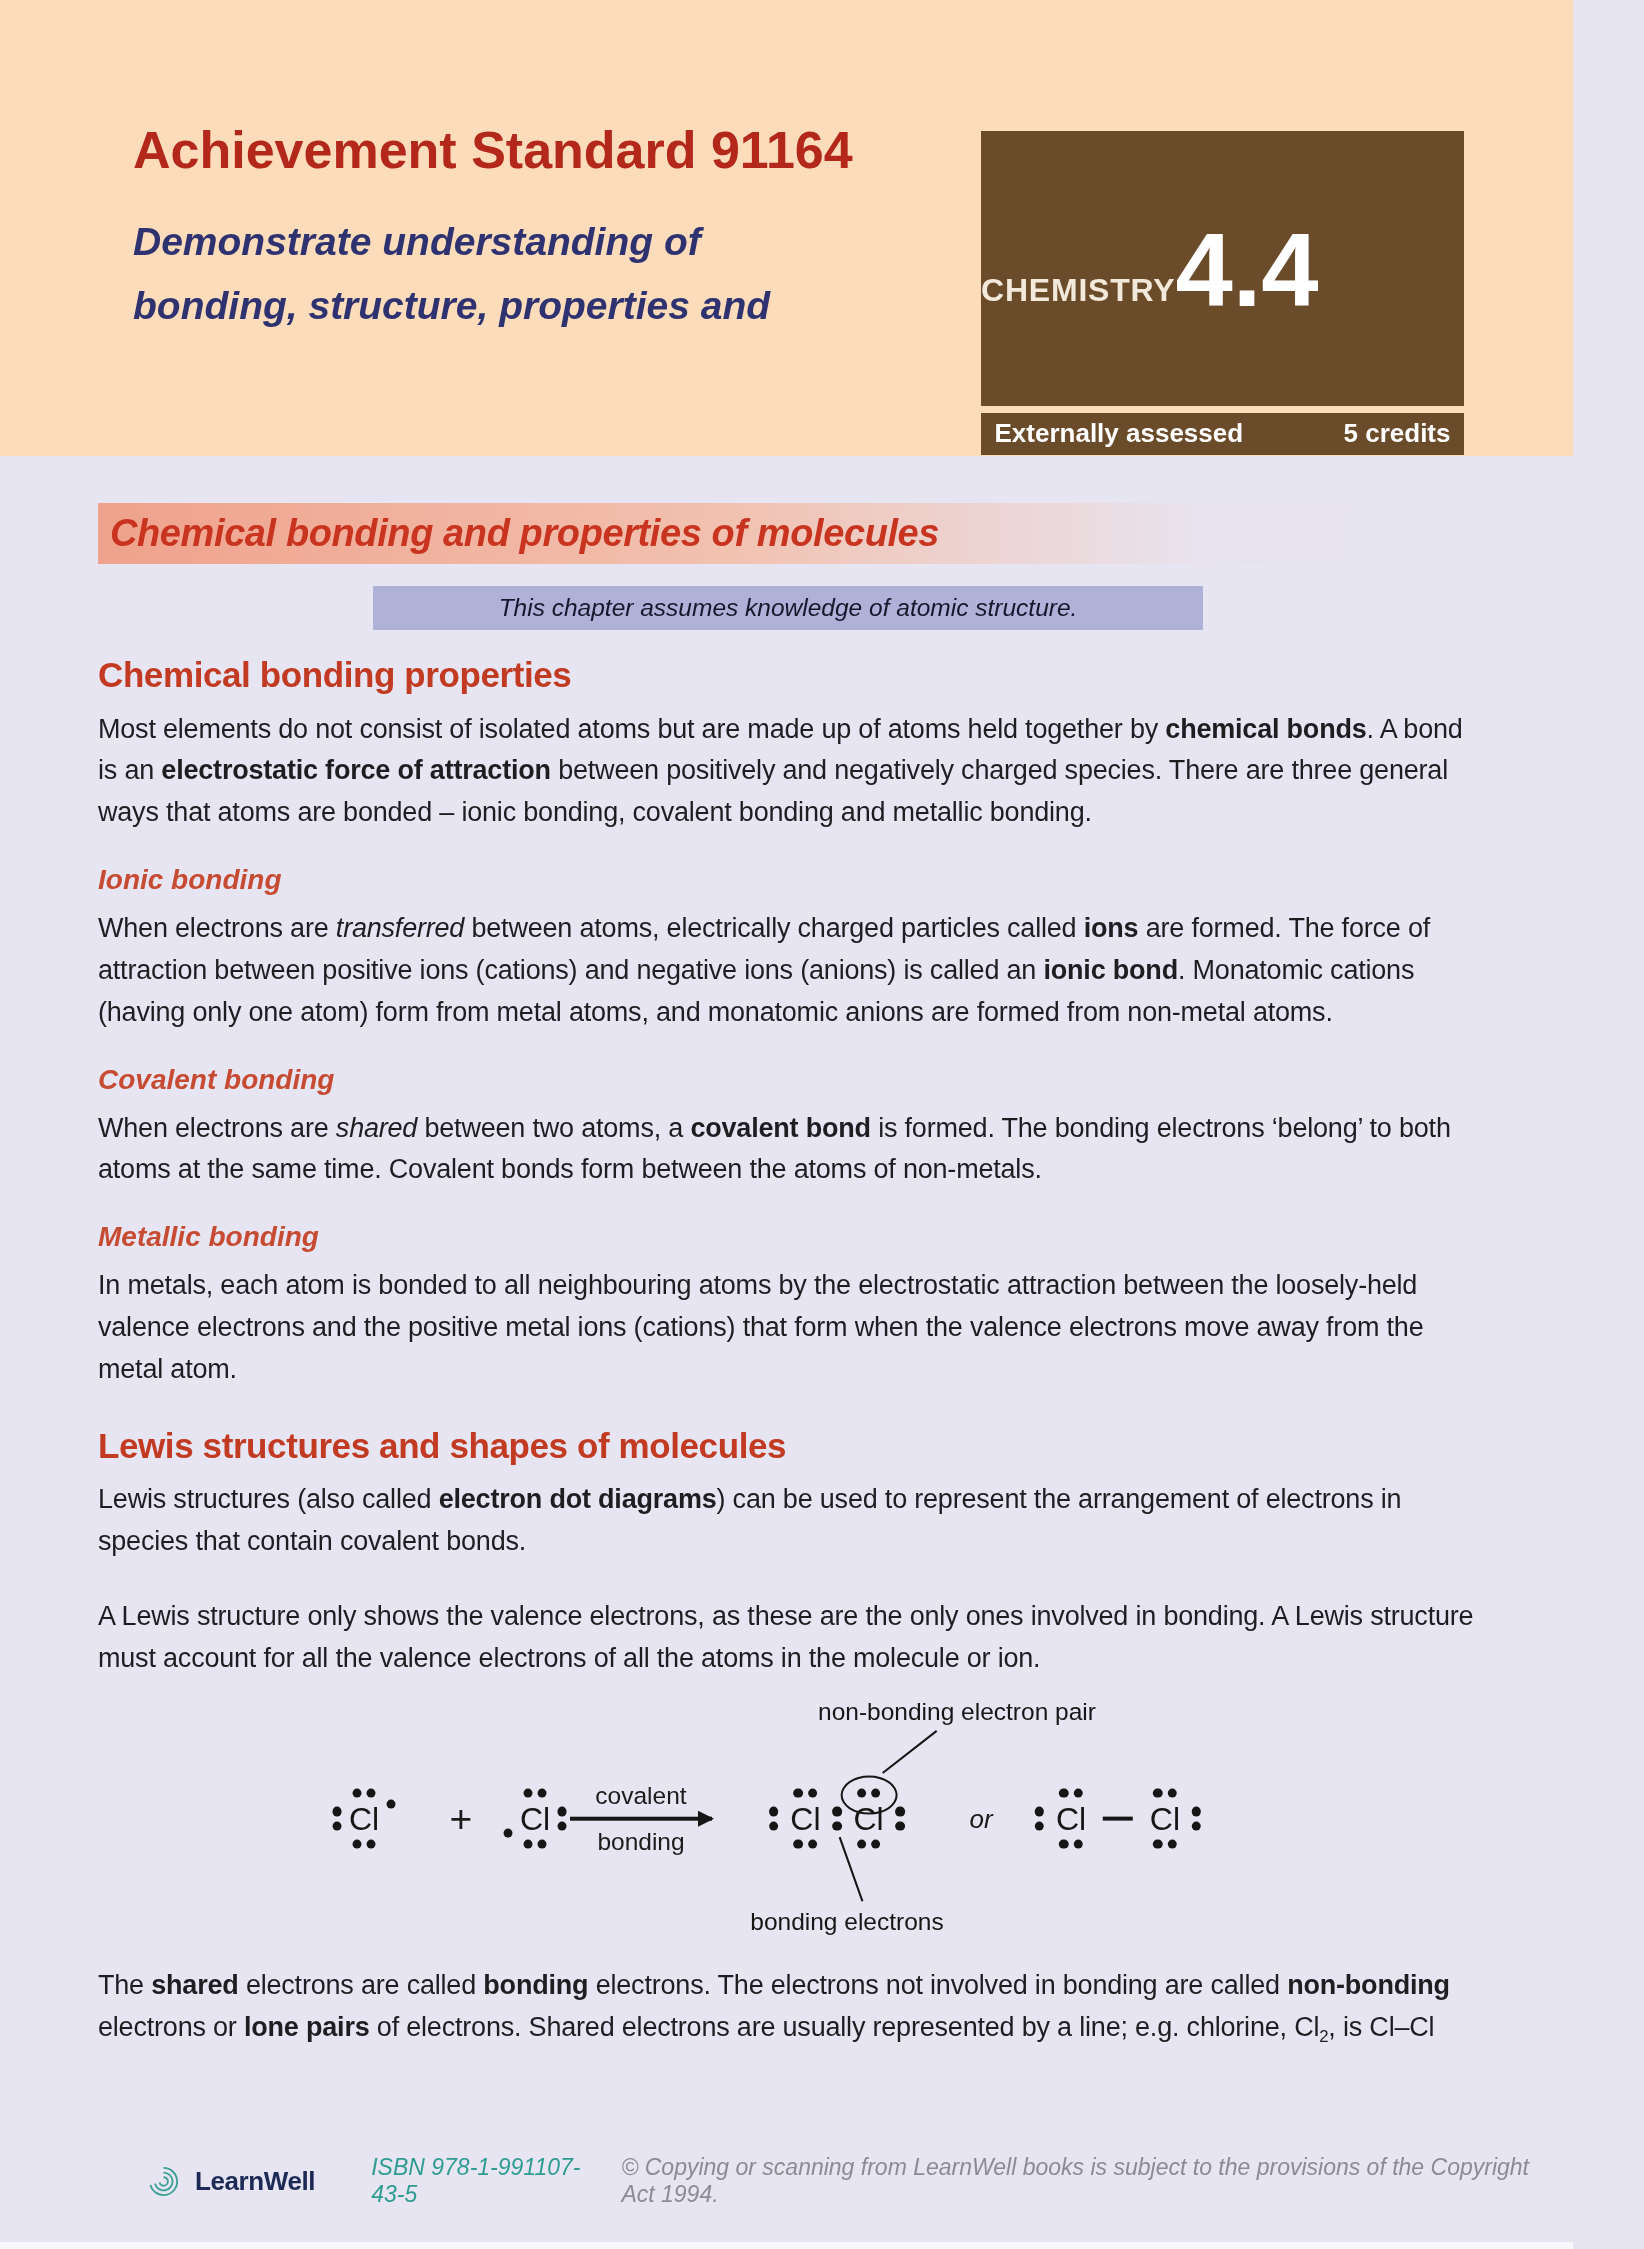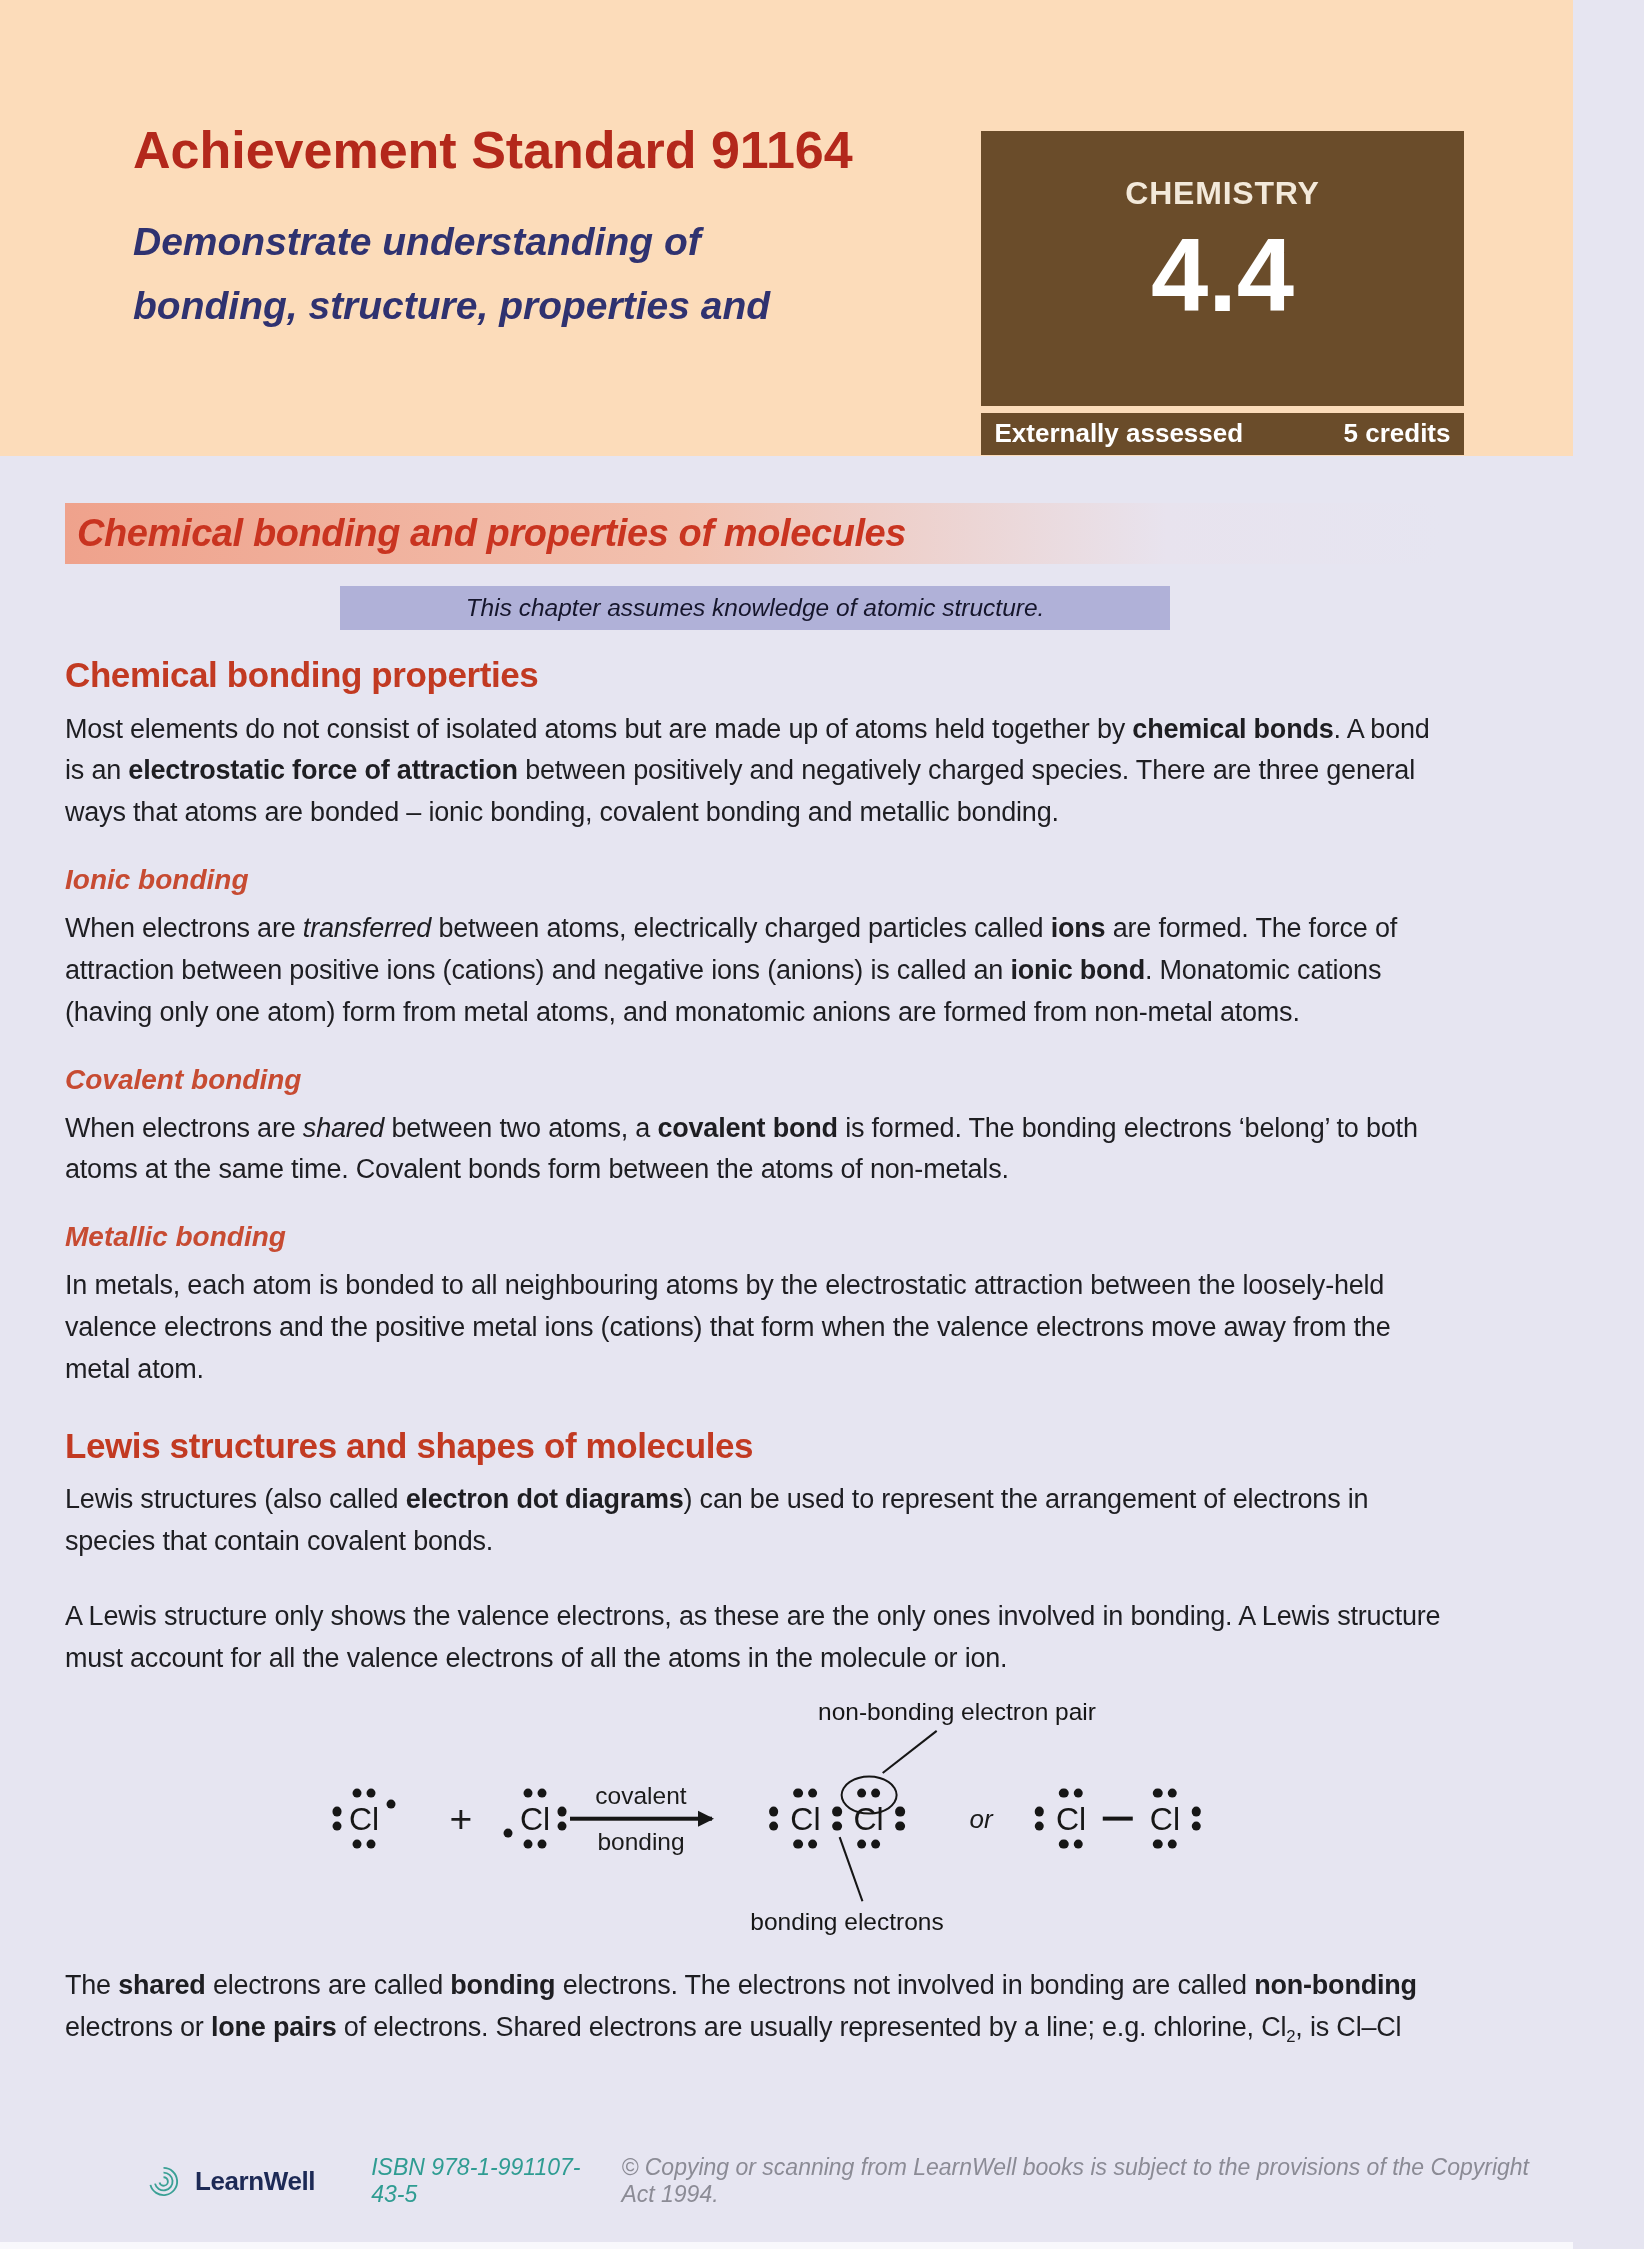--- a/index.html
+++ b/index.html
@@ -7,28 +7,28 @@
   body { font-family:"Liberation Sans", sans-serif; background:#e6e5f1; }
   .page { position:relative; width:1573px; height:2250px; background:#e6e5f1; overflow:hidden; }
 
   
   .hero { position:relative; width:100%; height:456px; background:#fcdcba; }
   .hero h1 { position:absolute; left:133px; top:120px; font-size:52px; font-weight:bold;
              color:#b3281b; letter-spacing:0; }
   .subtitle { position:absolute; left:133px; top:210px; width:845px;
               font-size:39px; line-height:1.63; font-style:italic; font-weight:600; color:#2f3270; }
   .subject-box { position:absolute; right:109px; top:131px; width:483px; }
-  .subject-main { height:275px; background:#6a4c2a; display:flex; flex-direction:column; align-items:center; }
+  .subject-main { height:275px; background:#6a4c2a; display:flex; flex-direction:row; align-items:center; }
   .subject-name { margin-top:44px; font-size:32px; font-weight:bold; color:#f3e9da; letter-spacing:0.8px; }
   .subject-code { margin-top:5px; font-size:103px; font-weight:bold; color:#ffffff; }
   .subject-bar { margin-top:6.8px; height:42px; background:#6a4c2a; display:flex; align-items:center;
                  justify-content:space-between; padding:0 13.5px; color:#ffffff; font-weight:bold; font-size:26px; }
 
   
-  main { padding:0 65px; }
+  main { padding:0 98px; }
   .banner { margin-top:47px; height:61px; width:1377px; display:flex; align-items:center; padding-left:12px;
             background:linear-gradient(90deg,#efa28c 0%,#f2c1af 45%,#e8e3ee 80%,#e6e5f1 100%); }
   .banner h2 { font-size:38px; font-weight:bold; font-style:italic; color:#c93420; letter-spacing:-0.4px; }
   .note-band { margin:22px 0 0 275px; width:830px; height:44px; background:#b0b1d8;
                display:flex; align-items:center; justify-content:center;
                font-size:24.5px; font-style:italic; color:#16162c; }
   .h-red { margin-top:25px; font-size:35px; font-weight:bold; color:#c23a22; letter-spacing:-0.4px; }
   .h-red.second { margin-top:35px; }
   .h-sub { margin-top:30px; font-size:28px; font-weight:bold; font-style:italic; color:#c74b32; }
   .p { margin-top:13.5px; font-size:27px; line-height:1.55; color:#1e1e22; letter-spacing:-0.2px; width:1377px; }

